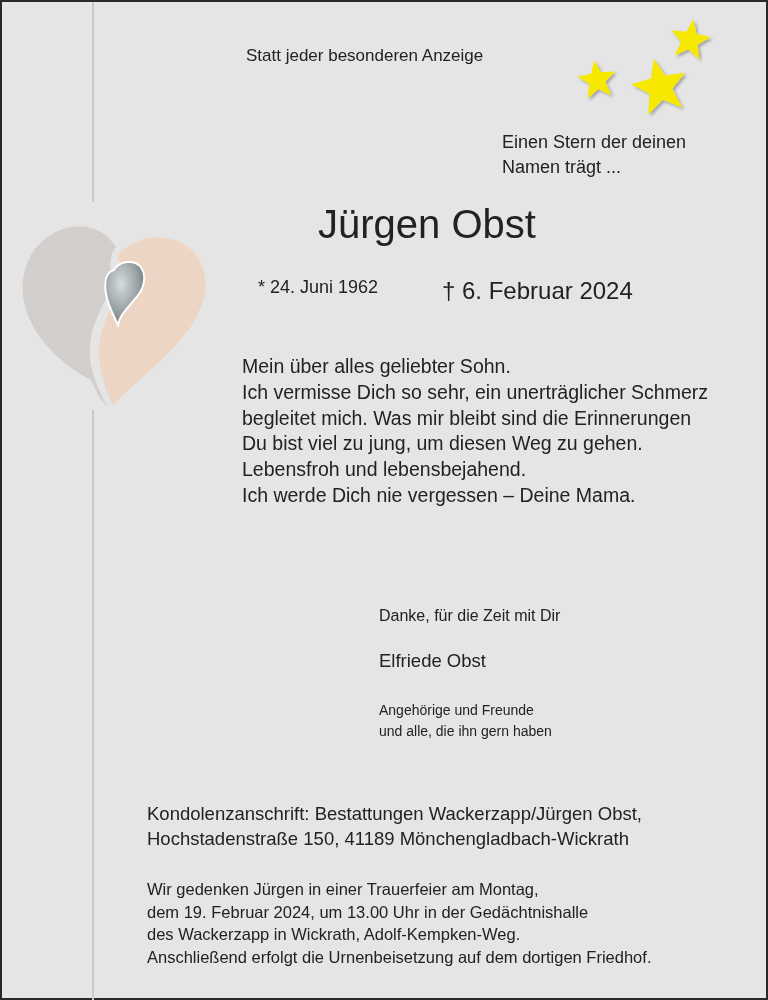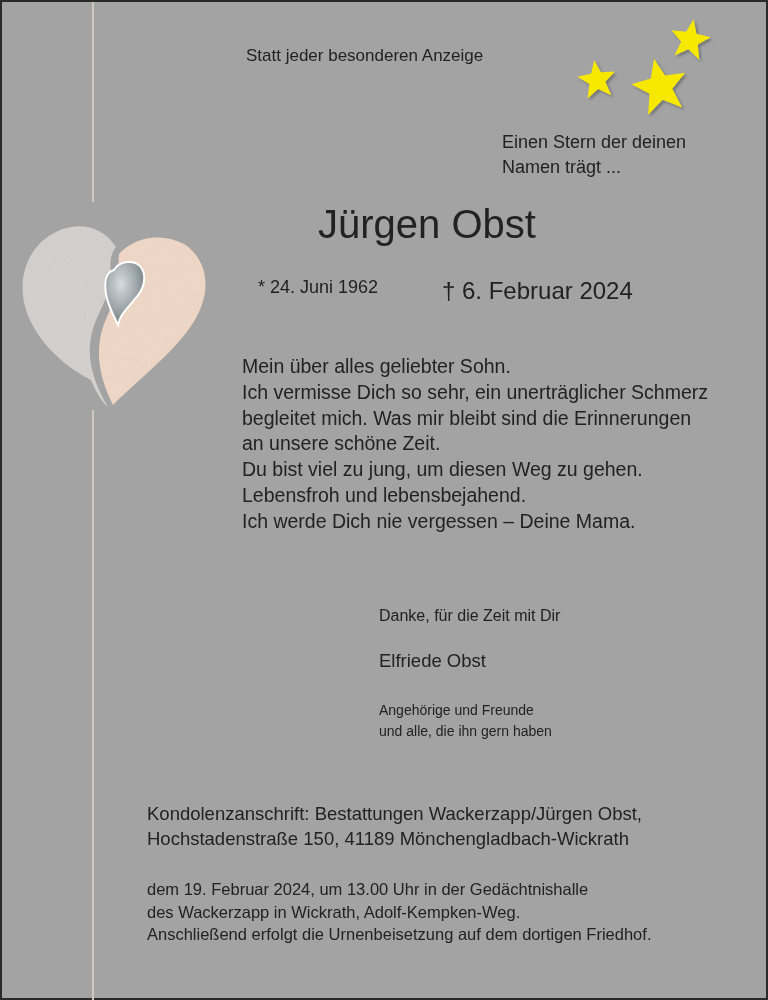--- a/index.html
+++ b/index.html
@@ -4,21 +4,21 @@
 <style>
   html, body { margin: 0; padding: 0; }
   body {
     width: 768px; height: 1000px; position: relative; overflow: hidden;
     background: #ffffff;
     font-family: "Liberation Sans", "DejaVu Sans", sans-serif;
     color: #222222;
   }
   .page {
     position: absolute; left: 0; top: 0; width: 764px; height: 996px;
-    border: 2px solid #2a2a2a; background: #a3a3a3;
+    border: 2px solid #2a2a2a; background: #e5e5e5;
   }
   .vline {
     position: absolute; left: 90px; width: 2px; background: #cfc8c6;
   }
   .vline.top { top: 0; height: 200px; }
   .vline.bottom { top: 408px; height: 590px; }
   .abs { position: absolute; margin: 0; white-space: nowrap; }
   .header-note { left: 244px; top: 44px; font-size: 17px; }
   .stars { position: absolute; left: 560px; top: 10px; width: 160px; height: 110px; }
   .motto { left: 500px; top: 128px; font-size: 18px; line-height: 25px; }
@@ -93,36 +93,36 @@
   </svg>
 
   <p class="abs name">Jürgen Obst</p>
   <p class="abs birth">* 24. Juni 1962</p>
   <p class="abs death">† 6. Februar 2024</p>
 
   <div class="abs poem">
     <div>Mein über alles geliebter Sohn.</div>
     <div>Ich vermisse Dich so sehr, ein unerträglicher Schmerz</div>
     <div>begleitet mich. Was mir bleibt sind die Erinnerungen</div>
-    <div>an unsere schöne Zeit.</div>
     <div>Du bist viel zu jung, um diesen Weg zu gehen.</div>
     <div>Lebensfroh und lebensbejahend.</div>
     <div>Ich werde Dich nie vergessen – Deine Mama.</div>
   </div>
 
   <p class="abs thanks">Danke, für die Zeit mit Dir</p>
   <p class="abs signer">Elfriede Obst</p>
   <div class="abs relatives">
     <div>Angehörige und Freunde</div>
     <div>und alle, die ihn gern haben</div>
   </div>
 
   <div class="abs address">
     <div>Kondolenzanschrift: Bestattungen Wackerzapp/Jürgen Obst,</div>
     <div>Hochstadenstraße 150, 41189 Mönchengladbach-Wickrath</div>
   </div>
 
   <div class="abs service">
+    <div>Wir gedenken Jürgen in einer Trauerfeier am Montag,</div>
     <div>dem 19. Februar 2024, um 13.00 Uhr in der Gedächtnishalle</div>
     <div>des Wackerzapp in Wickrath, Adolf-Kempken-Weg.</div>
     <div>Anschließend erfolgt die Urnenbeisetzung auf dem dortigen Friedhof.</div>
   </div>
 </div>
 
 </body></html>

